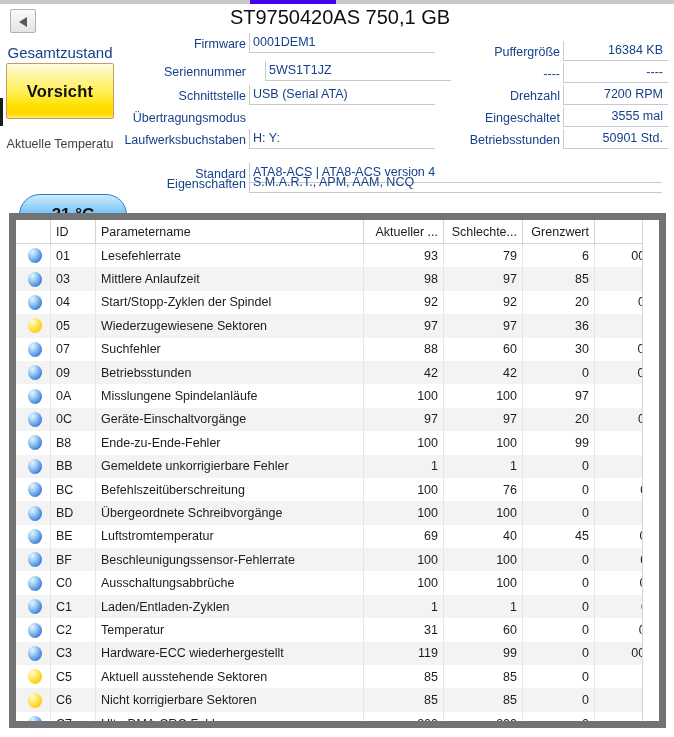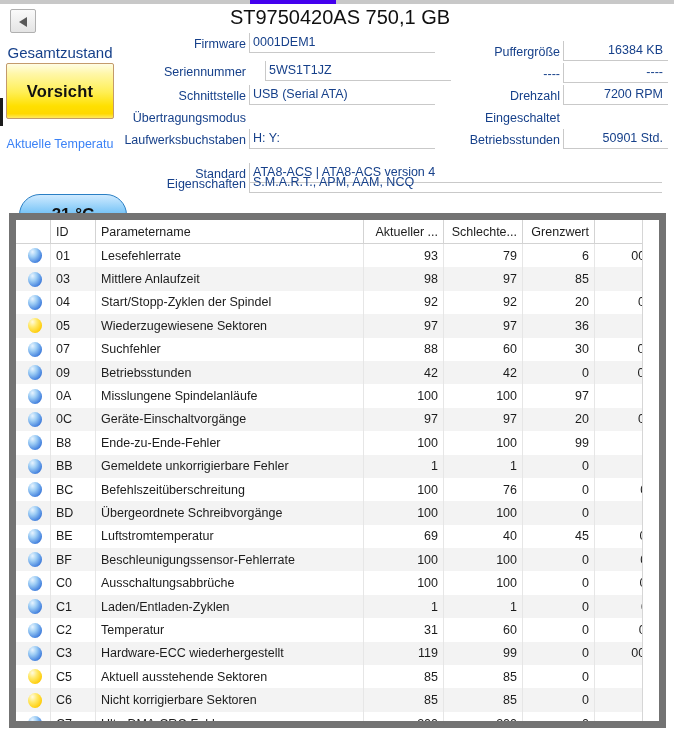--- a/index.html
+++ b/index.html
@@ -101,21 +101,21 @@
     color: #111;
     letter-spacing: .2px;
   }
 
   #temp-label {
     position: absolute;
     left: 0px; top: 137px;
     width: 120px;
     text-align: center;
     font-size: 12.5px;
-    color: #3b82f6;
+    color: #404040;
     white-space: nowrap;
     overflow: hidden;
   }
   #temp-button {
     position: absolute;
     left: 19px; top: 162px;
     width: 108px; height: 42px;
     box-sizing: border-box;
     border: 1px solid #2a7fc4;
     border-radius: 21px;
@@ -316,20 +316,21 @@
 <div class="field-row rgt" style="left:434px; top:62px;">
   <div class="field-label">----</div>
   <div class="field-value right">----</div>
 </div>
 <div class="field-row rgt" style="left:434px; top:84px;">
   <div class="field-label">Drehzahl</div>
   <div class="field-value right">7200 RPM</div>
 </div>
 <div class="field-row rgt" style="left:434px; top:106px;">
   <div class="field-label">Eingeschaltet</div>
+  <div class="field-value right">3555 mal</div>
 </div>
 <div class="field-row rgt" style="left:434px; top:128px;">
   <div class="field-label">Betriebsstunden</div>
   <div class="field-value right">50901 Std.</div>
 </div>
 
 <div id="smart-table">
   <div id="table-scroll-gutter"></div>
   <table class="grid">
     <thead>

